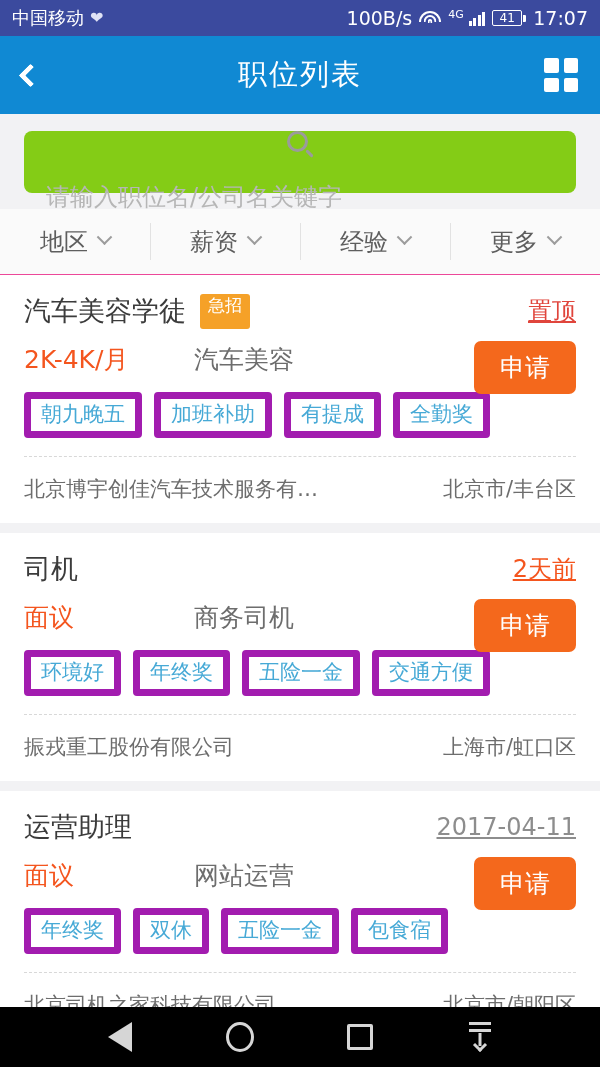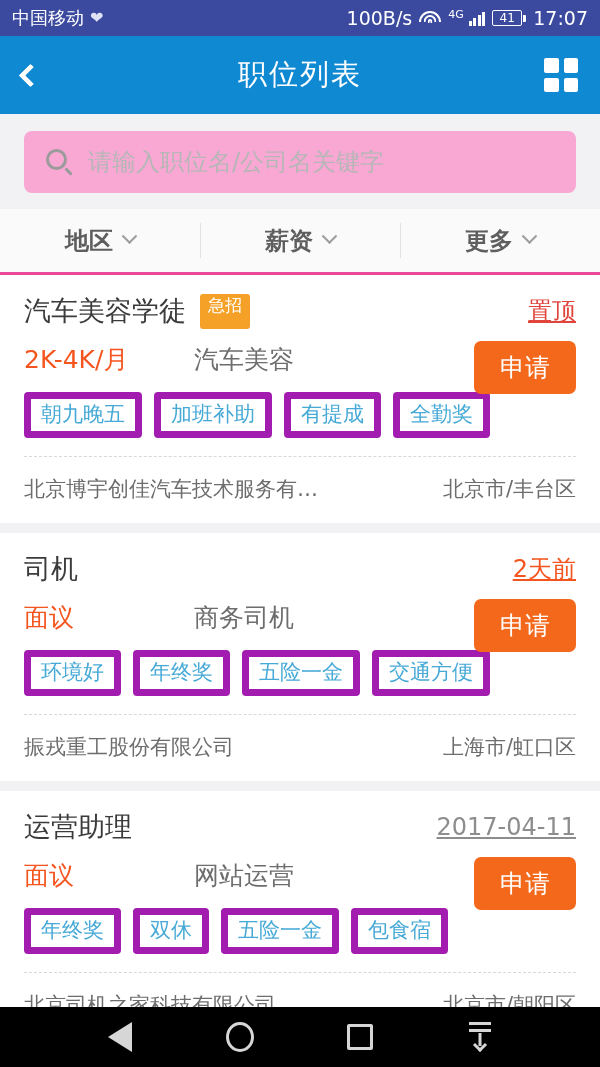--- a/index.html
+++ b/index.html
@@ -54,37 +54,36 @@
     position:absolute; left:0; right:0; text-align:center;
     font-size:29px; letter-spacing:2px; pointer-events:none;
   }
   .grid-btn { margin-left:auto; width:34px; height:34px;
     display:grid; grid-template-columns:1fr 1fr; grid-template-rows:1fr 1fr; gap:5px; z-index:2;}
   .grid-btn b { background:#fff; border-radius:2px; display:block; }
 
   
   .search-wrap { background:#f2f2f4; padding:17px 24px 16px; flex:0 0 auto; }
   .search-box {
-    background:#f9a8d4; border-radius:8px; height:62px;
-    display:flex; align-items:center; padding:0 22px; gap:16px;
+    background:#84cc16; border-radius:8px; height:62px;
+    display:flex; align-items:center; padding:0 22px; gap:26px;flex-direction:column;
   }
   .search-icon { width:26px; height:26px; position:relative; flex:0 0 26px; }
   .search-icon .ring { width:21px; height:21px; border:3px solid #9b9b9b;
                        border-radius:50%; position:absolute; top:0; left:0; }
   .search-icon .handle { position:absolute; width:9px; height:3px; background:#9b9b9b;
                          border-radius:2px; transform:rotate(45deg); bottom:2px; right:-1px; }
   .search-input { border:none; outline:none; background:transparent;
     font-size:24px; color:#3a3a3a; font-family:inherit; width:100%; }
   .search-input::placeholder { color:#b6b6b6; }
 
   
   .filterbar {
     background:#fafafa; height:66px; flex:0 0 66px; display:flex;
-    border-bottom:3px solid #ec4899;
-    font-weight:bold;
+    border-bottom:1px solid #ec4899;
   }
   .filter-item {
     flex:1; display:flex; align-items:center; justify-content:center; gap:11px;
     font-size:24px; color:#5e5e5e; position:relative;
   }
   .filter-item + .filter-item::before {
     content:""; position:absolute; left:0; top:14px; bottom:14px; width:1px; background:#e2e2e2;
   }
   .chev-down { width:11px; height:11px; border-right:2px solid #9c9c9c;
                border-bottom:2px solid #9c9c9c; transform:rotate(45deg) translate(-3px,-3px); }
@@ -200,20 +199,24 @@
   <div class="filterbar">
     <div class="filter-item">
       <span>地区</span>
       <span class="chev-down"></span>
     </div>
     <div class="filter-item">
       <span>薪资</span>
       <span class="chev-down"></span>
     </div>
     <div class="filter-item">
+      <span>经验</span>
+      <span class="chev-down"></span>
+    </div>
+    <div class="filter-item">
       <span>更多</span>
       <span class="chev-down"></span>
     </div>
   </div>
 
   <div class="list" id="job-list">
       <div class="job-card">
         <div class="job-row1">
        <span class="job-title">汽车美容学徒</span>
        <span class="badge-urgent">急招</span>

